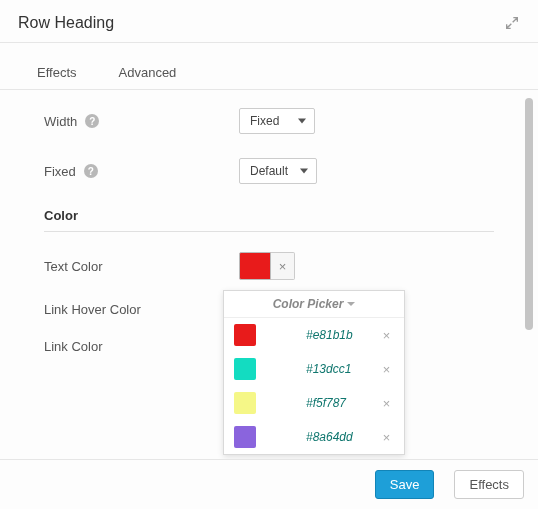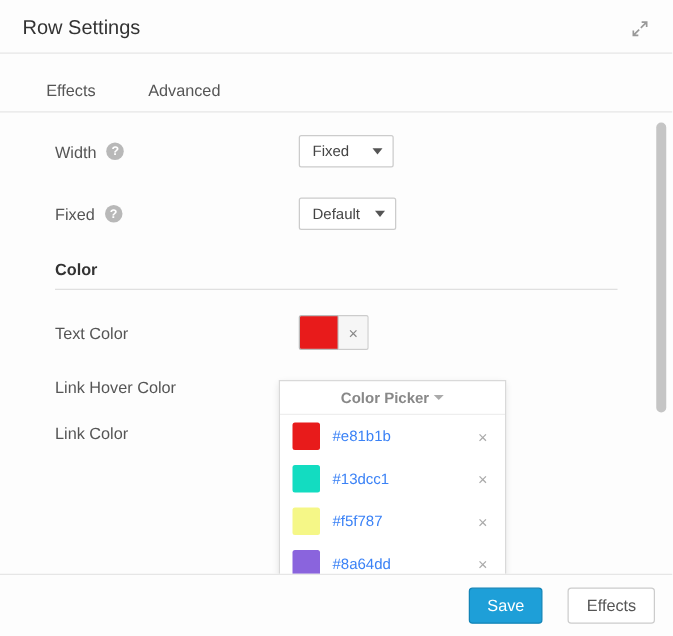--- a/index.html
+++ b/index.html
@@ -25,38 +25,38 @@
   .select .caret { position: absolute; right: 8px; top: 50%; transform: translateY(-50%); width: 0; height: 0; border-left: 4px solid transparent; border-right: 4px solid transparent; border-top: 5px solid #555; }
   
   .section-head { font-weight: 700; color: #333; font-size: 13px; margin: 10px 0 8px; }
   .section-rule { border: none; border-top: 1px solid #e0e0e0; margin-bottom: 20px; }
   
   .color-row { display: flex; align-items: center; margin-bottom: 22px; }
   .swatch-combo { display: flex; align-items: stretch; }
   .swatch { width: 32px; height: 28px; border: 1px solid #bbb; border-radius: 2px 0 0 2px; }
   .clear-btn { width: 24px; height: 28px; border: 1px solid #ccc; border-left: none; background: #f6f6f6; border-radius: 0 2px 2px 0; display: flex; align-items: center; justify-content: center; cursor: pointer; color: #888; font-size: 13px; }
   
-  .picker { position: absolute; left: 223px; top: 214px; width: 182px; background: #fff; border: 1px solid #d9d9d9; box-shadow: 0 2px 6px rgba(0,0,0,.12); }
+  .picker { position: absolute; left: 223px; top: 200px; width: 182px; background: #fff; border: 1px solid #d9d9d9; box-shadow: 0 2px 6px rgba(0,0,0,.12); font-style: italic; }
   .picker-head { text-align: center; padding: 6px 0; font-size: 12px; color: #888; font-weight: 600; border-bottom: 1px solid #eee; display: flex; align-items: center; justify-content: center; gap: 4px; }
   .picker-head .chev { width:0; height:0; border-left:4px solid transparent; border-right:4px solid transparent; border-top:4px solid #aaa; }
   .picker-item { display: flex; align-items: center; padding: 6px 10px; gap: 10px; }
   .picker-swatch { width: 22px; height: 22px; border-radius: 2px; }
-  .picker-hex { flex: 1; font-size: 12px; color: #3b82f6; }
+  .picker-hex { flex: 1; font-size: 12px; color: #0f766e; margin-left: 40px; }
   .picker-x { color: #aaa; font-size: 13px; cursor: pointer; padding: 2px 4px; }
   
   .footer { position: absolute; bottom: 0; left: 0; right: 0; border-top: 1px solid #e6e6e6; padding: 10px 14px; display: flex; justify-content: flex-end; gap: 20px; background: #fdfdfd; }
   .btn { padding: 6px 14px; font-size: 13px; border-radius: 3px; cursor: pointer; }
   .btn-primary { background: #1e9fd8; border: 1px solid #1284b7; color: #fff; }
   .btn-default { background: #fff; border: 1px solid #ccc; color: #555; }
 </style>
 </head>
 <body>
 
 <div class="header">
-  <div class="header-title">Row Settings</div>
+  <div class="header-title">Row Heading</div>
   <svg class="expand-icon" viewBox="0 0 24 24" fill="none" stroke="currentColor" stroke-width="2">
     <path d="M14 4h6v6M10 20H4v-6M20 4l-7 7M4 20l7-7"></path>
   </svg>
 </div>
 
 <div class="tabs">
   <div class="tab"><span>Effects</span></div>
   <div class="tab"><span>Advanced</span></div>
 </div>
 

